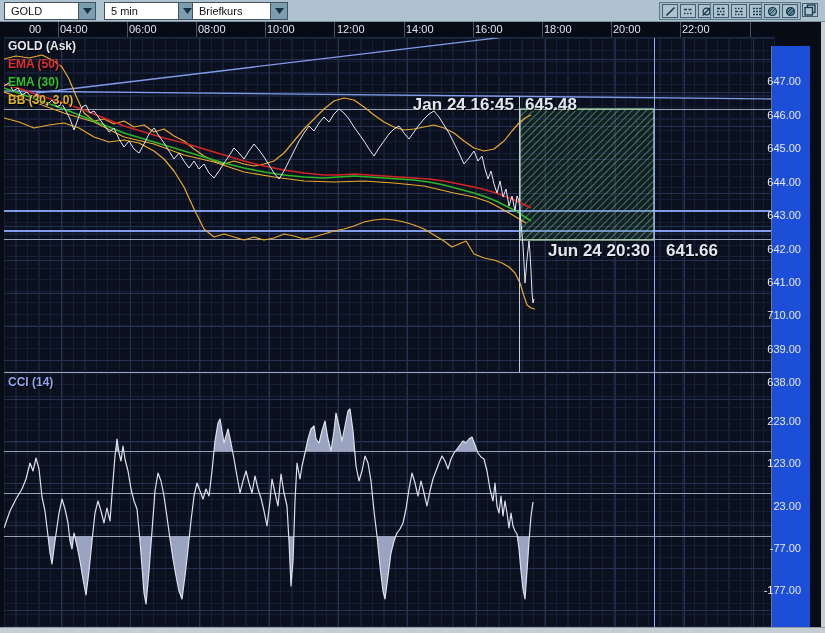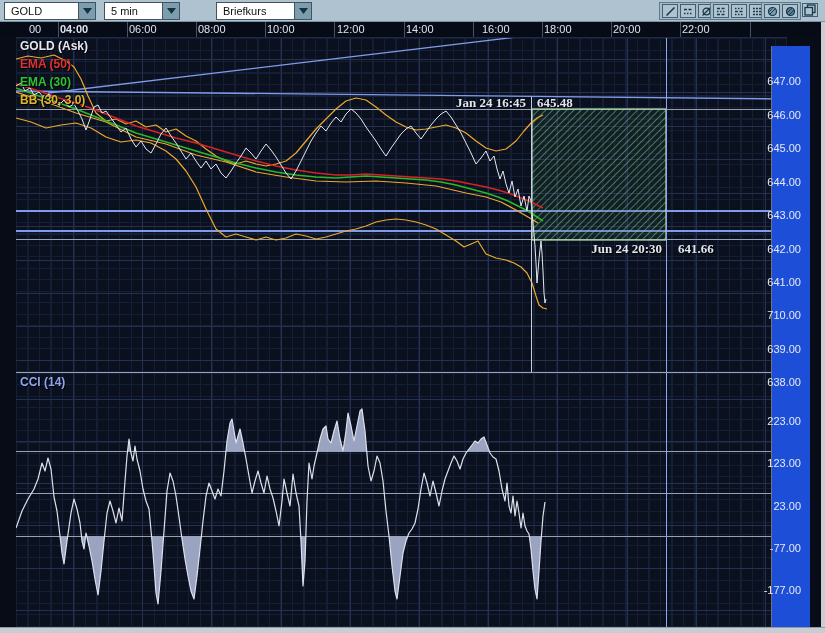--- a/index.html
+++ b/index.html
@@ -17,34 +17,34 @@
   .btn-group{position:absolute;top:2px;height:18px;border:1px solid #5f7b8a;background:#a4bac8;
              display:flex;align-items:center;padding:0 1px;}
   .tb-btn{width:16px;height:14px;margin:0 1px;background:#aec2cf;border:1px solid #44606f;
           display:flex;align-items:center;justify-content:center;}
   .tb-btn svg{display:block;}
   
   .chart-area{position:absolute;left:0;top:22px;width:821px;height:605px;background:#070c16;}
   .time-axis{position:absolute;left:0;top:0;width:821px;height:15px;background:#060b15;}
   .time-label{position:absolute;top:1px;font-size:11px;color:#dde2ee;white-space:nowrap;}
   .time-tick{position:absolute;top:0;width:1px;height:15px;background:#44546f;}
-  .plot{position:absolute;left:16px;background:#0a101e;
+  .plot{position:absolute;left:4px;background:#0a101e;
         background-image:
           repeating-linear-gradient(to right,#141e34 0 1px,transparent 1px 11.5px),
           repeating-linear-gradient(to bottom,#141e34 0 1px,transparent 1px 11.5px);}
   .main-plot{top:15px;width:771px;height:335px;border-top:1px solid #1d2a44;}
   .cci-plot{top:350px;width:771px;height:307px;border-top:1px solid #97a1b4;}
   .plot svg{position:absolute;left:0;top:0;}
   .legend{position:absolute;left:4px;top:1px;}
   .legend div{font-size:12px;font-weight:bold;height:18px;white-space:nowrap;
               text-shadow:1px 1px 0 #000;}
   .cci-label{position:absolute;left:4px;top:2px;font-size:12px;font-weight:bold;color:#8fa6ee;
              text-shadow:1px 1px 0 #000;white-space:nowrap;}
-  .ann{position:absolute;font-size:13px;font-weight:bold;color:#e2e6f0;white-space:nowrap;
-       text-shadow:1px 1px 0 #000;font-family:Liberation Serif, serif;}
+  .ann{position:absolute;font-size:17px;font-weight:bold;color:#e2e6f0;white-space:nowrap;
+       text-shadow:1px 1px 0 #000;}
   .ann.r{text-align:right;}
   .price-axis{position:absolute;left:771px;top:0;width:39px;height:605px;background:#1d4ed8;
               border-left:1px solid #6a7486;margin-top:24px;}
   .ax-label{position:absolute;right:9px;font-size:11px;color:#e6e9f2;white-space:nowrap;}
   .bottom-strip{position:absolute;left:0;top:627px;width:825px;height:6px;background:#c6cdd3;
                 border-top:1px solid #8f9aa2;}
   .right-strip{position:absolute;left:821px;top:22px;width:4px;height:605px;background:#c6cdd3;}
 </style>
 </head>
 <body>
@@ -53,29 +53,29 @@
 
   <div class="toolbar">
     <div class="dd" style="left:4px;width:92px;">
       <span class="dd-text">GOLD</span>
       <span class="dd-btn">
         <svg width="9" height="6" viewBox="0 0 9 6">
             <polygon points="0,0 9,0 4.5,6" fill="#14323f"></polygon>
           </svg>
       </span>
     </div>
-    <div class="dd" style="left:104px;width:76px;">
+    <div class="dd" style="left:104px;width:92px;">
       <span class="dd-text">5 min</span>
       <span class="dd-btn">
         <svg width="9" height="6" viewBox="0 0 9 6">
             <polygon points="0,0 9,0 4.5,6" fill="#14323f"></polygon>
           </svg>
       </span>
     </div>
-    <div class="dd" style="left:216px;width:96px;">
+    <div class="dd" style="left:192px;width:96px;">
       <span class="dd-text">Briefkurs</span>
       <span class="dd-btn">
         <svg width="9" height="6" viewBox="0 0 9 6">
             <polygon points="0,0 9,0 4.5,6" fill="#14323f"></polygon>
           </svg>
       </span>
     </div>
 
     <div class="btn-group" style="left:659px;">
       <span class="tb-btn">
@@ -143,27 +143,27 @@
       <svg width="12" height="12" viewBox="0 0 12 12">
         <rect x="3.5" y="1" width="7.5" height="7.5" fill="none" stroke="#16394b" stroke-width="1.3"></rect>
         <rect x="1" y="3.5" width="7.5" height="7.5" fill="#aec2cf" stroke="#16394b" stroke-width="1.3"></rect>
       </svg>
     </span>
   </div>
 
   <div class="chart-area">
     <div class="time-axis" id="timeAxis">
         <span class="time-label" style="left: 1px; padding-left: 28px;">00</span>
-        <span class="time-label" style="left: 60px; font-weight: bold;">04:00</span>
+        <span class="time-label" style="left: 60px;">04:00</span>
         <span class="time-label" style="left: 129px;">06:00</span>
         <span class="time-label" style="left: 198px;">08:00</span>
         <span class="time-label" style="left: 267px;">10:00</span>
         <span class="time-label" style="left: 337px;">12:00</span>
         <span class="time-label" style="left: 406px;">14:00</span>
-        <span class="time-label" style="left: 475px; padding-left: 7px;">16:00</span>
+        <span class="time-label" style="left: 475px;">16:00</span>
         <span class="time-label" style="left: 544px;">18:00</span>
         <span class="time-label" style="left: 613px;">20:00</span>
         <span class="time-label" style="left: 682px; text-align: center;">22:00</span>
         <span class="time-tick" style="left: 57.5px;"></span>
         <span class="time-tick" style="left: 126.7px;"></span>
         <span class="time-tick" style="left: 195.9px;"></span>
         <span class="time-tick" style="left: 265.1px;"></span>
         <span class="time-tick" style="left: 334.3px;"></span>
         <span class="time-tick" style="left: 403.5px;"></span>
         <span class="time-tick" style="left: 472.7px;"></span>

